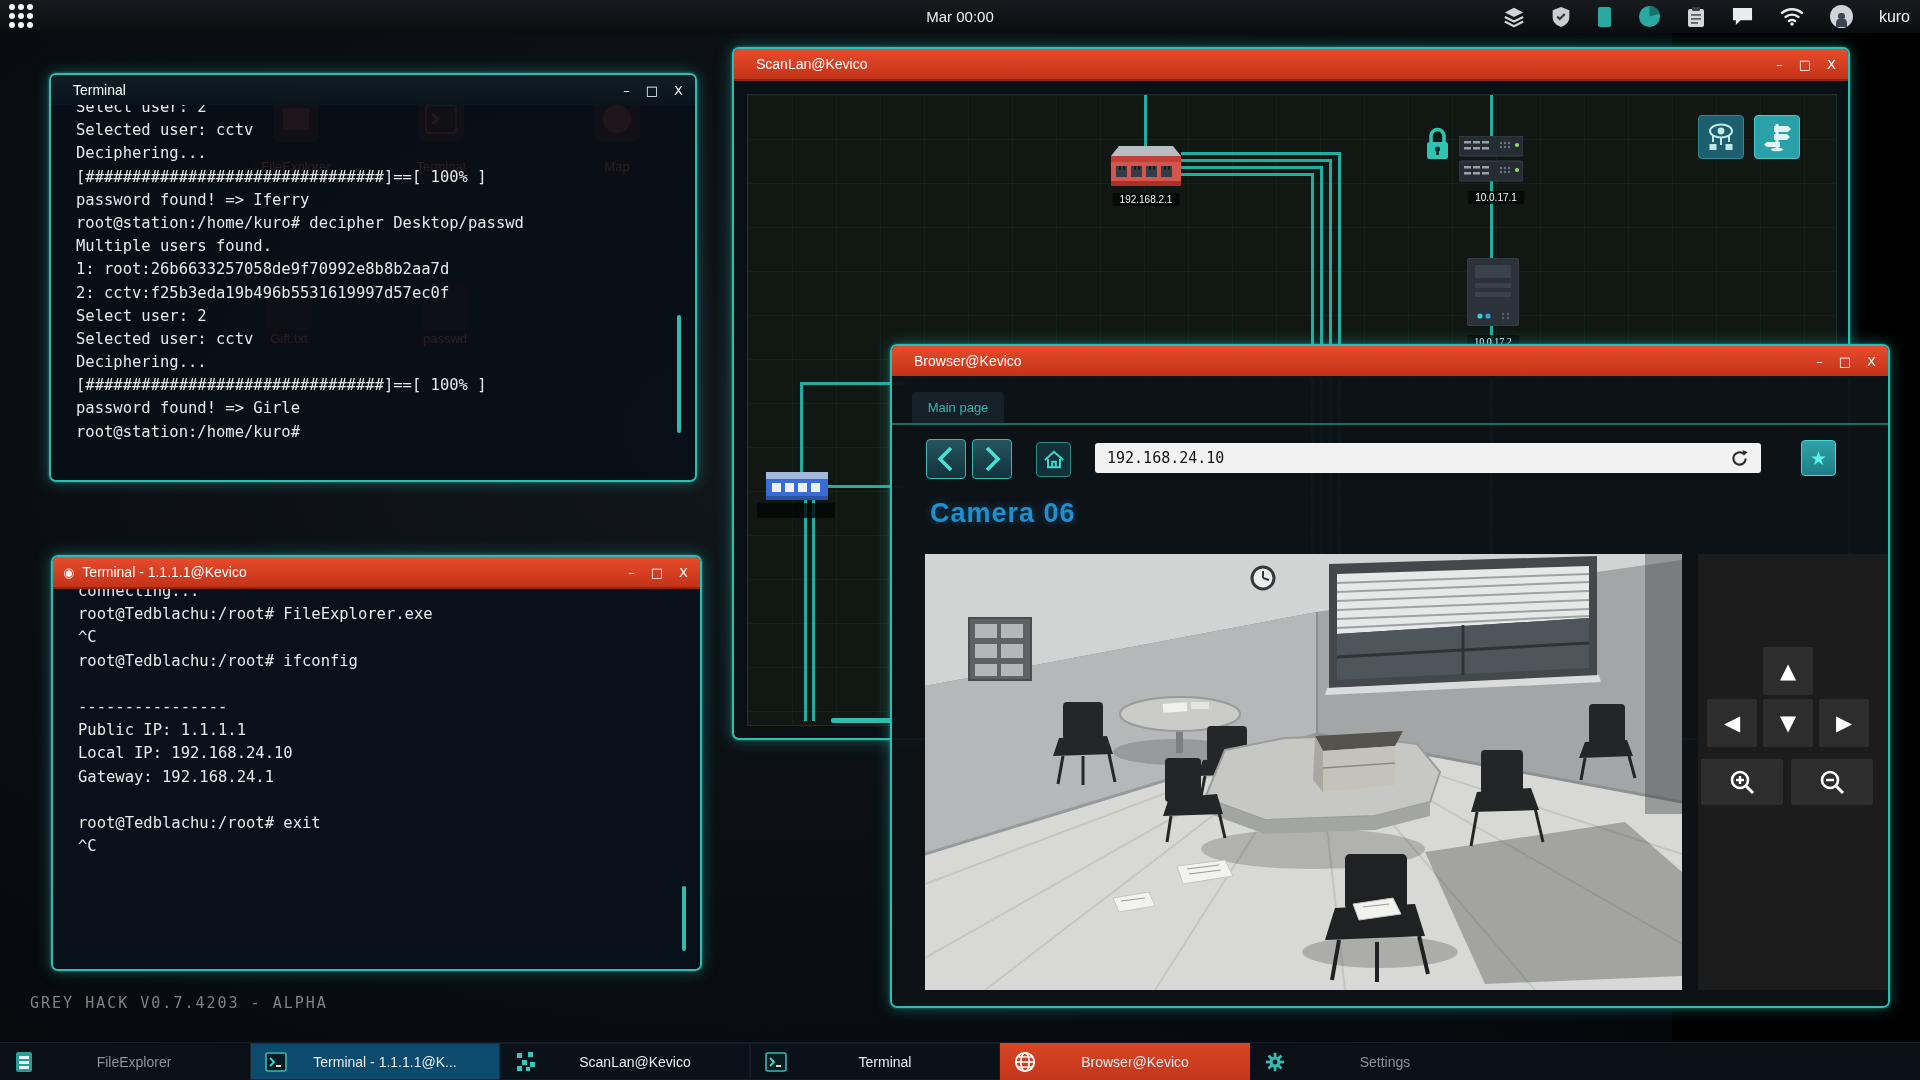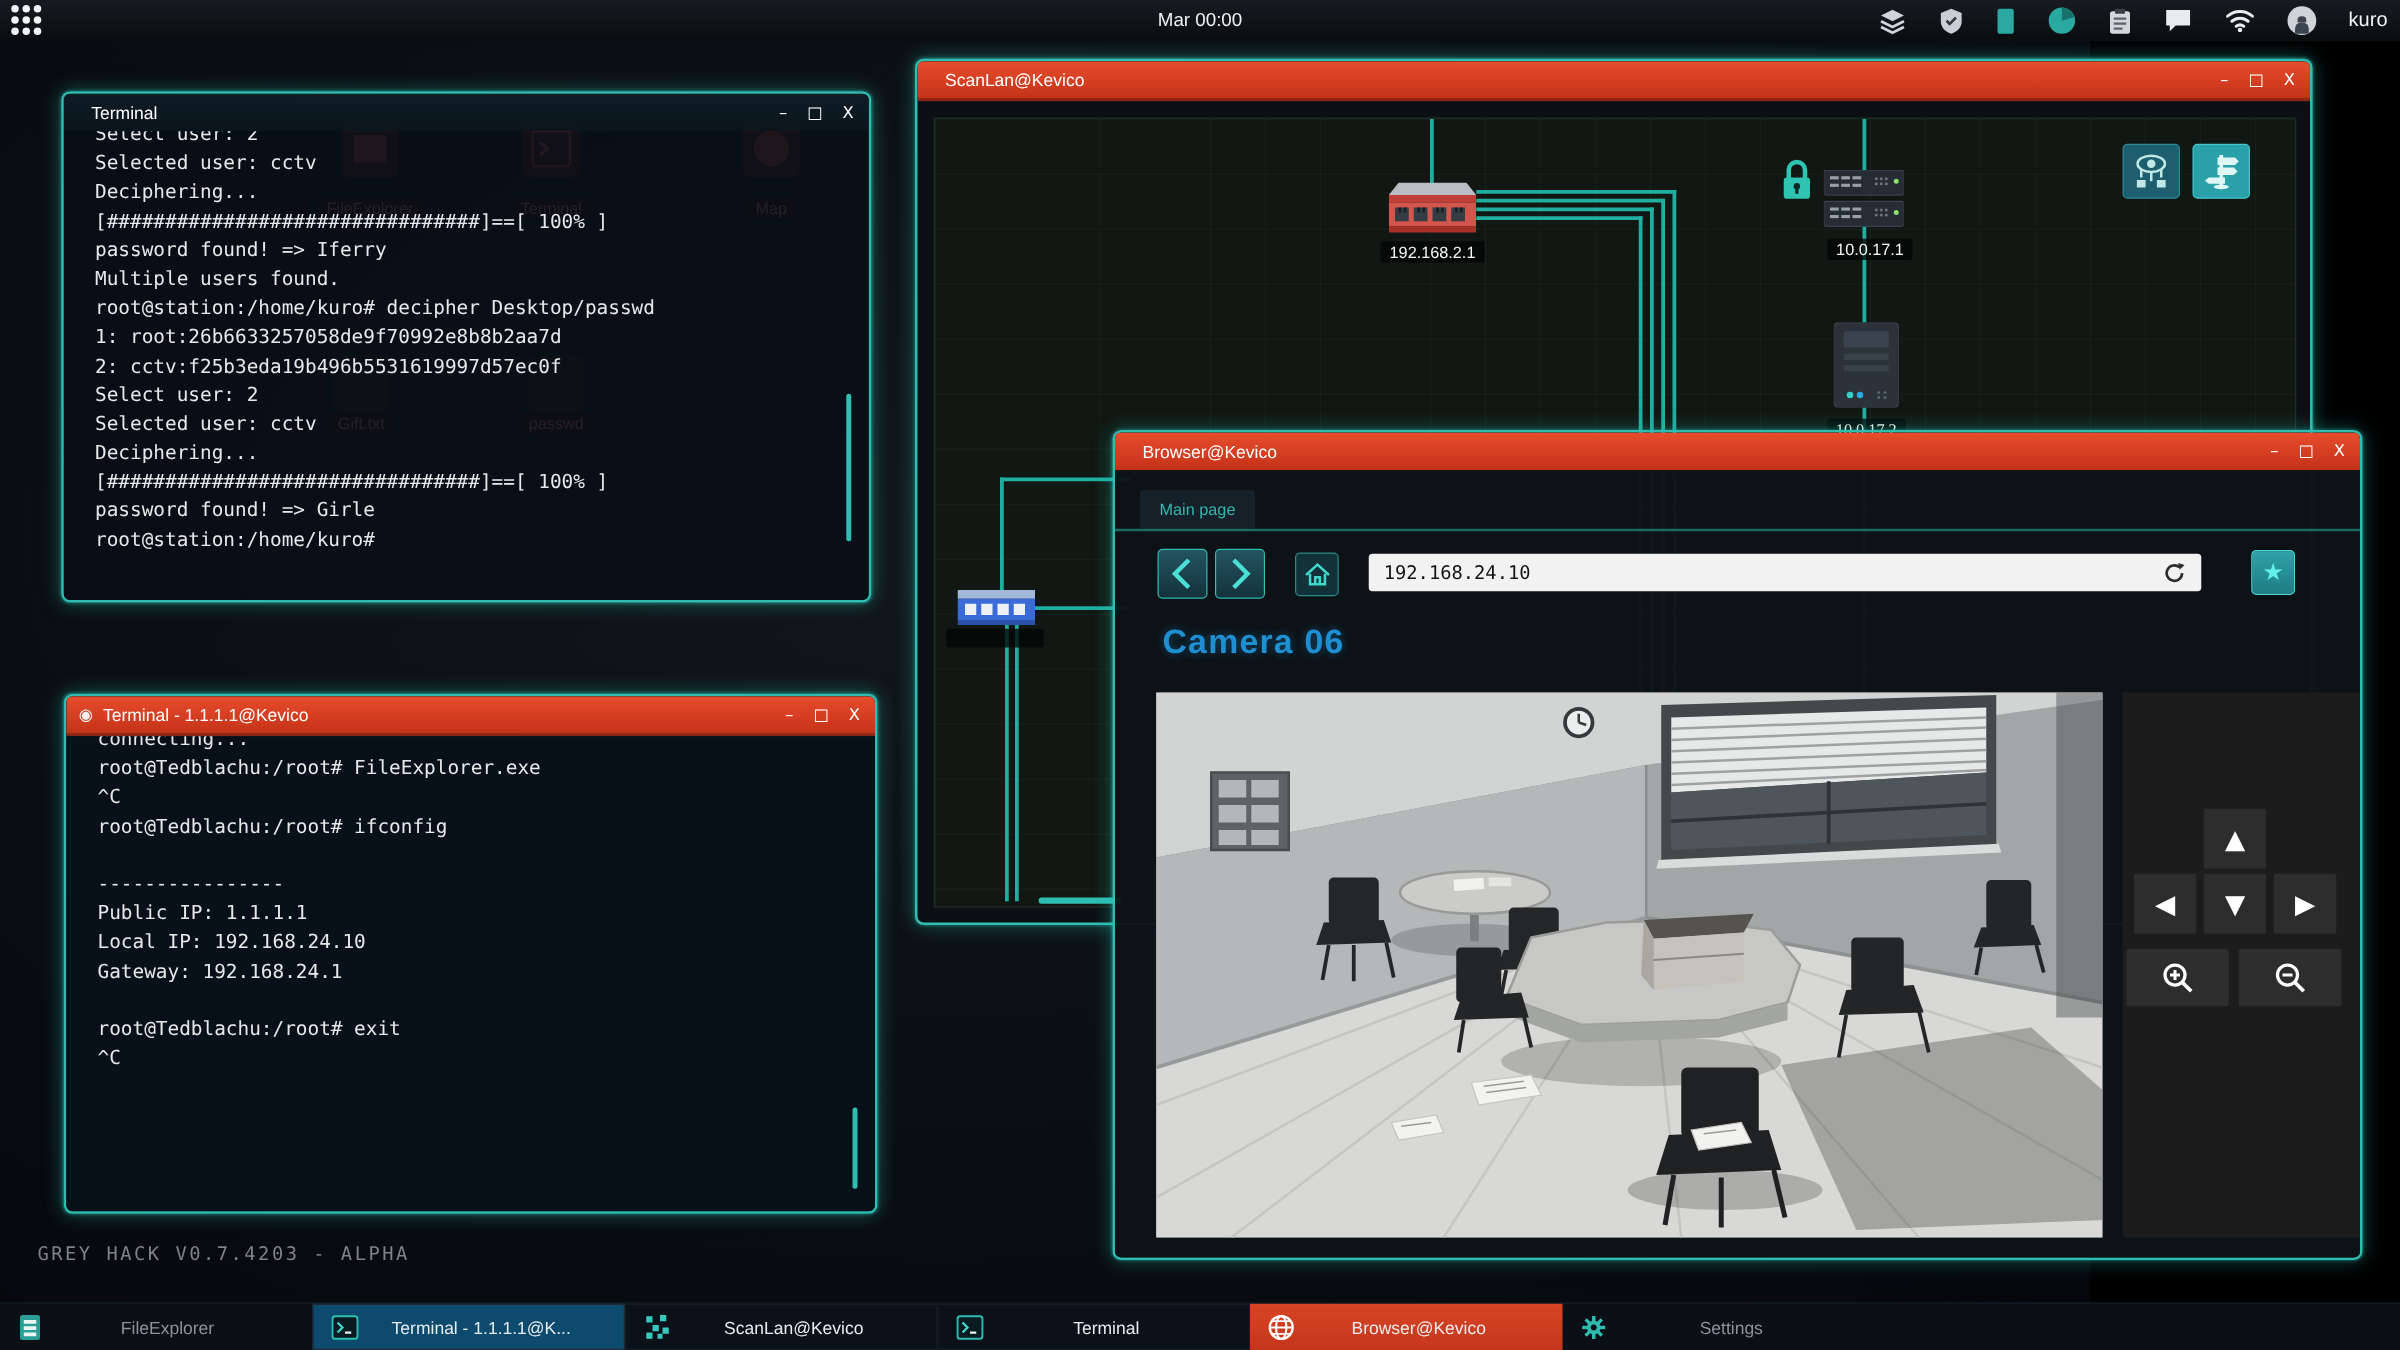--- a/index.html
+++ b/index.html
@@ -40,21 +40,21 @@
   .tline{height:23.2px;white-space:pre;padding-left:25px;}
   .vthumb{position:absolute;width:4px;border-radius:2px;background:#2fbdb2;}
   
   #scanmap{position:absolute;left:13px;top:45px;width:1088px;height:630px;background:#111712;
     border:1px solid #1d2f27;
     background-image:linear-gradient(rgba(46,165,120,.08) 1px,transparent 1px),
       linear-gradient(90deg,rgba(46,165,120,.08) 1px,transparent 1px);
     background-size:44px 44px;overflow:hidden;}
   .nl{position:absolute;background:#1fae9f;}
   .iplabel{position:absolute;transform:translateX(-50%);background:rgba(2,6,6,.78);color:#f4f6f6;
-    font-size:13px;padding:1px 7px;border-radius:2px;white-space:nowrap;}
+    font-size:10px;padding:1px 7px;border-radius:2px;white-space:nowrap;}
   .mapbtn{position:absolute;width:44px;height:42px;border-radius:4px;display:flex;align-items:center;justify-content:center;}
   
   #browser .bcontent{position:absolute;left:0;top:30px;right:0;bottom:0;background:rgba(13,19,24,.97);}
   #btab{position:absolute;left:20px;top:16px;width:92px;height:31px;background:#152028;border-radius:3px 3px 0 0;
     color:#35b5ad;font-size:13px;display:flex;align-items:center;justify-content:center;}
   #tabline{position:absolute;left:0;top:47px;width:100%;height:2px;background:#1d6a64;}
   .navbtn{position:absolute;width:38px;height:38px;border-radius:4px;border:1px solid #2fbdb2;
     background:linear-gradient(#245560,#14323b);display:flex;align-items:center;justify-content:center;}
   .homebtn{position:absolute;width:33px;height:33px;border-radius:4px;border:1px solid #2a8a84;
     background:#123138;display:flex;align-items:center;justify-content:center;}
@@ -182,22 +182,22 @@
         <span class="ctrl">□</span>
         <span class="ctrl">X</span>
       </span>
     </div>
     <div class="termbody" style="top:30px;background:rgba(7,15,23,.82);">
       <div class="tline" style="margin-top:-7px;">Select user: 2</div>
       <div class="tline">Selected user: cctv</div>
       <div class="tline">Deciphering...</div>
       <div class="tline">[################################]==[ 100% ]</div>
       <div class="tline">password found! =&gt; Iferry</div>
+      <div class="tline">root@station:/home/kuro# decipher Desktop/passwd</div>
       <div class="tline">Multiple users found.</div>
-      <div class="tline">root@station:/home/kuro# decipher Desktop/passwd</div>
       <div class="tline">1: root:26b6633257058de9f70992e8b8b2aa7d</div>
       <div class="tline">2: cctv:f25b3eda19b496b5531619997d57ec0f</div>
       <div class="tline">Select user: 2</div>
       <div class="tline">Selected user: cctv</div>
       <div class="tline">Deciphering...</div>
       <div class="tline">[################################]==[ 100% ]</div>
       <div class="tline">password found! =&gt; Girle</div>
       <div class="tline">root@station:/home/kuro#</div>
       <div class="vthumb" style="right:14px;top:210px;height:118px;"></div>
     </div>

